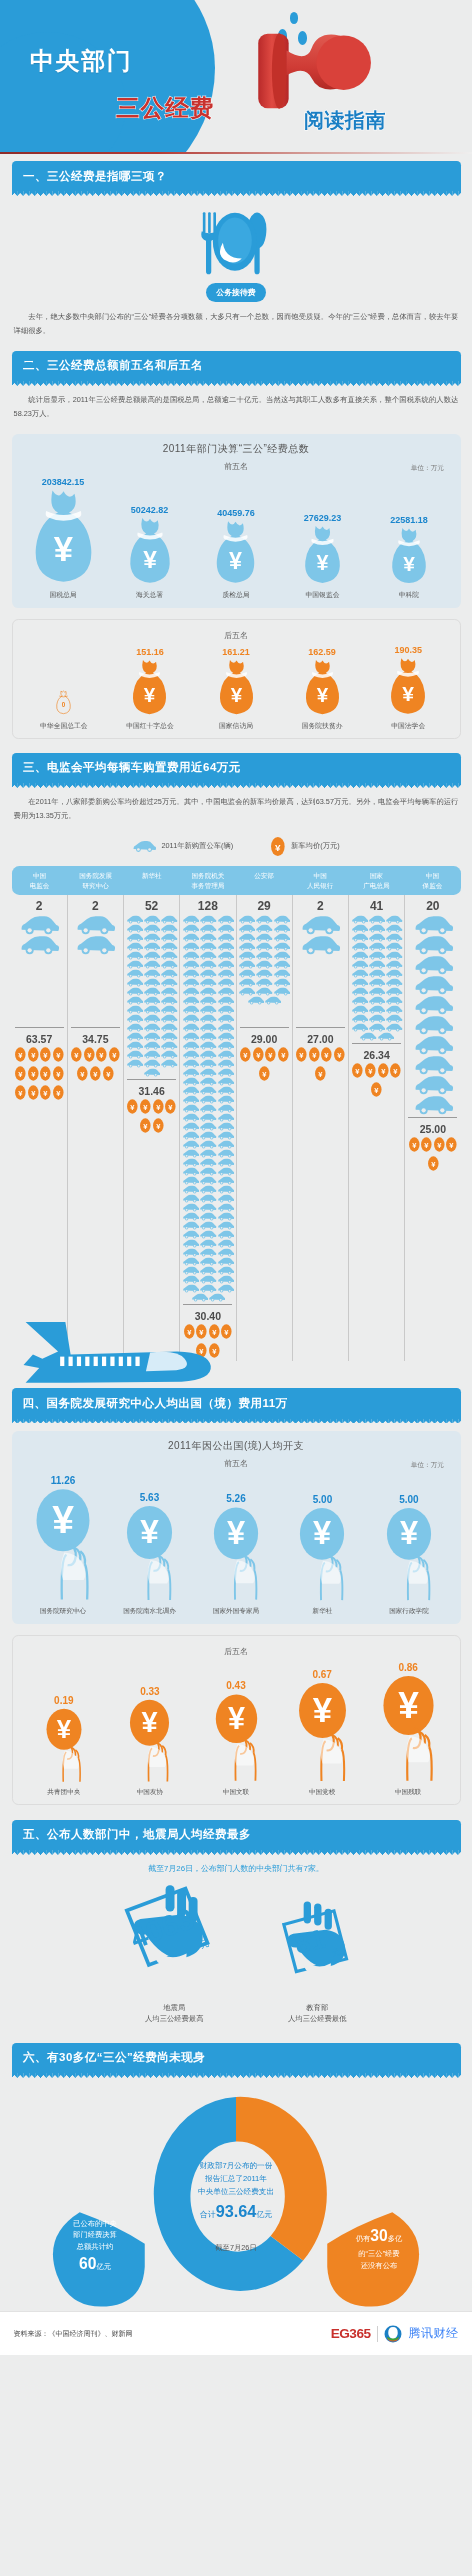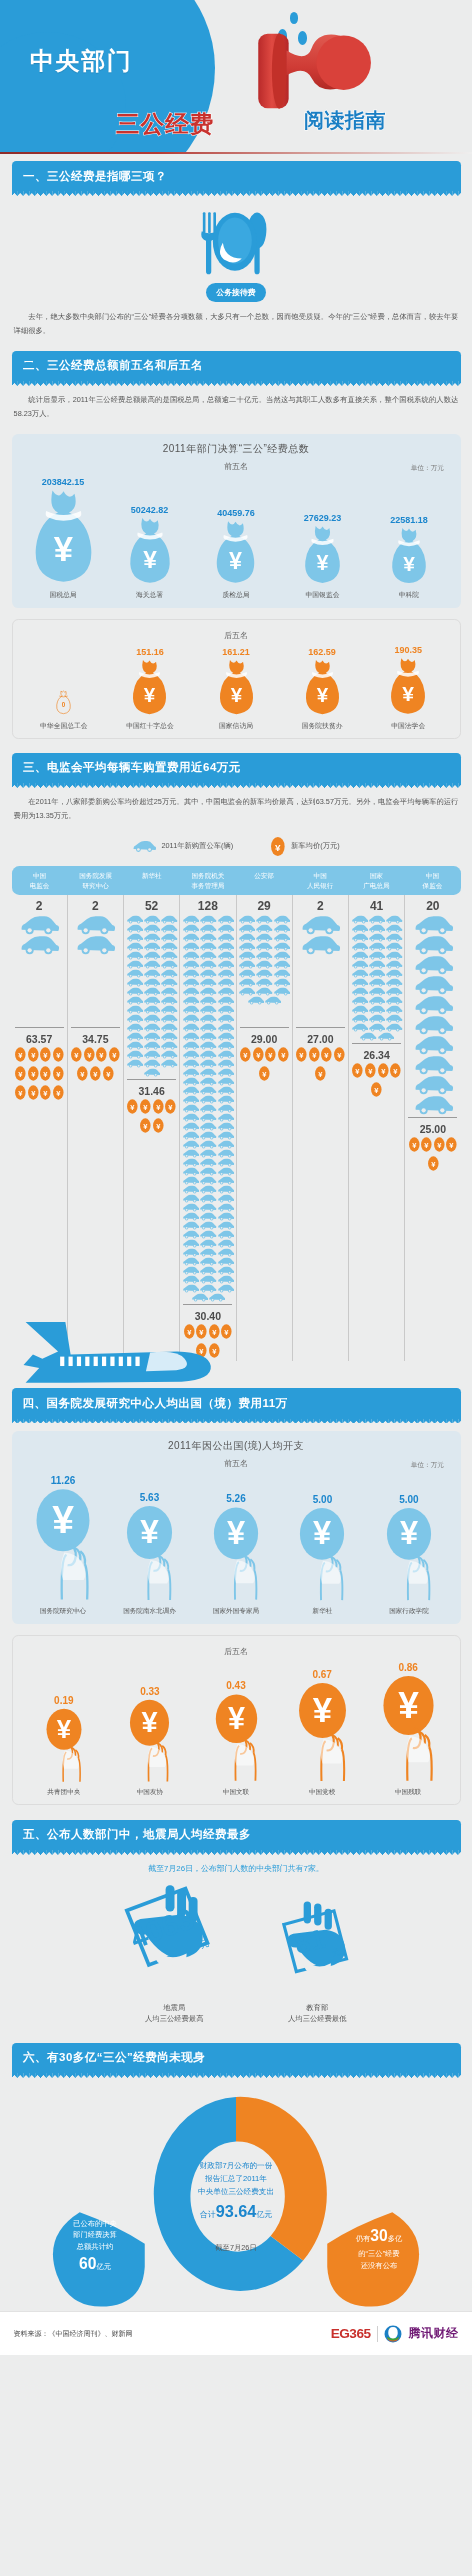--- a/index.html
+++ b/index.html
@@ -38,21 +38,21 @@
     left: 30px; top: 45px;
     font-size: 24px;
     font-weight: bold;
     color: #ffffff;
     letter-spacing: 1.6px;
     z-index: 6;
     text-shadow: 0 0.5px 1px rgba(0,0,0,.12);
   }
   .header-title2 {
     position: absolute;
-    left: 116px; top: 108px;
+    left: 116px; top: 92px;
     font-size: 23.6px;
     font-weight: bold;
     color: #c8322e;
     letter-spacing: 1px;
     z-index: 7;
     -webkit-text-stroke: 1px #ffffff;
     paint-order: stroke fill;
   }
   .header-title3 {
     position: absolute;
@@ -242,21 +242,21 @@
   
   .footer {
     background:#fff; height: 44px; display:flex; align-items:center;
     justify-content: space-between; padding: 0 13.6px; margin-top: 4.2px;
     border-top: 0.5px solid #e2e2e2;
   }
   .src { font-size: 7px; color:#444; }
   .brand { display:flex; align-items:center; gap:6.3px; }
   .eg { font-size: 13.6px; font-weight: bold; color:#c8302c; letter-spacing:-0.5px; }
   .divider { width:1px; height:15.7px; background:#cfcfcf; }
-  .tx { font-size: 12px; font-weight: bold; color:#701a75; letter-spacing:0.5px; }
+  .tx { font-size: 12px; font-weight: normal; color:#3b82f6; letter-spacing:0.5px; }
 </style>
 </head>
 <body>
 
 <div class="page">
 
   <div class="header">
     <div class="blob"></div>
     <div class="blob2"></div>
 

